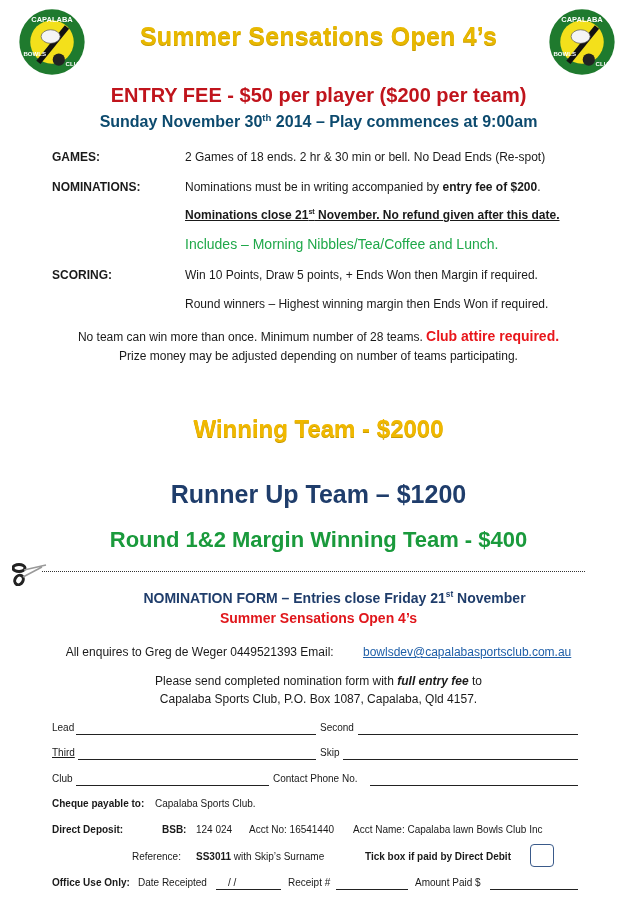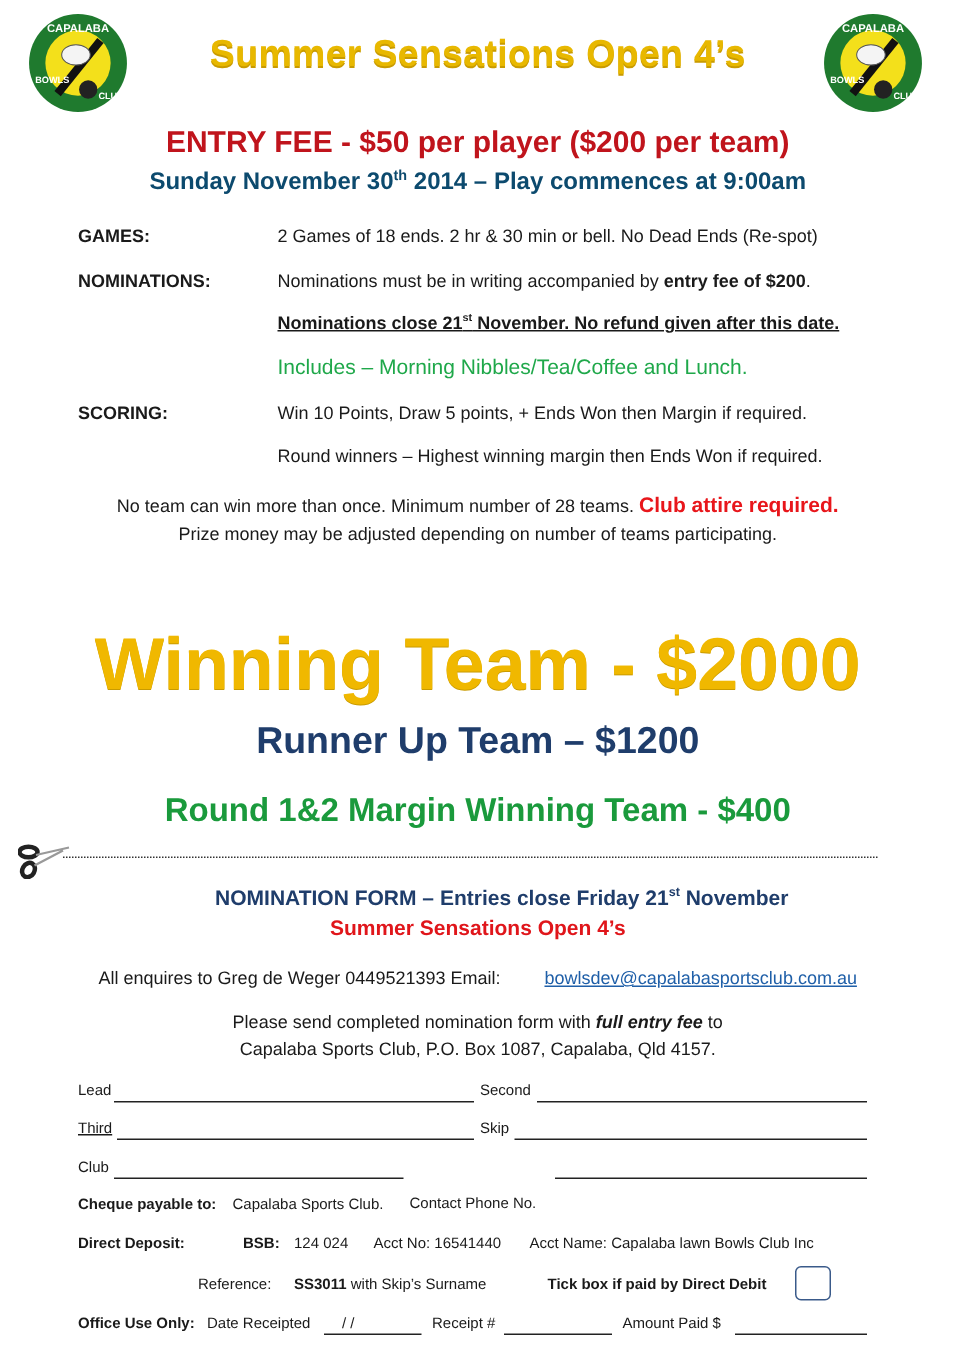--- a/index.html
+++ b/index.html
@@ -9,21 +9,21 @@
   .logo{position:absolute;width:68px;height:68px;}
   .title{top:22px;font-size:25px;font-weight:bold;color:#e8b800;letter-spacing:0.2px;text-shadow:0 1px 0 #c99b00;}
   .fee{top:84px;font-size:20px;font-weight:bold;color:#c0141c;}
   .date{top:113px;font-size:16px;font-weight:bold;color:#0c4a6e;}
   sup{font-size:60%;line-height:0;}
   .lbl{position:absolute;left:52px;font-size:12px;font-weight:bold;}
   .txt{position:absolute;left:185px;font-size:12px;}
   .green{color:#1fa84a;font-size:14px;}
   .note{font-size:12px;}
   .red{color:#e8161b;font-weight:bold;font-size:14px;}
-  .win{top:415px;font-size:49px;font-weight:bold;color:#f0b800;text-shadow:0 1px 0 #c99b00;}
+  .win{top:415px;font-size:24px;font-weight:bold;color:#f0b800;text-shadow:0 1px 0 #c99b00;}
   .runner{top:480px;font-size:25px;font-weight:bold;color:#1f3d6b;}
   .margin{top:527px;font-size:22px;font-weight:bold;color:#1a9a3c;}
   .cutline{position:absolute;left:42px;top:571px;width:543px;border-top:1px dotted #333;}
   .nomform{top:590px;font-size:14px;font-weight:bold;color:#1f3d6b;padding-left:16px;}
   .sub{top:610px;font-size:14px;font-weight:bold;color:#e0161b;}
   .enq{top:645px;font-size:12px;}
   .enq a{color:#1f5fa8;text-decoration:underline;padding-left:26px;}
   .send{top:674px;font-size:12px;}
   .addr{top:692px;font-size:12px;}
   .form{font-size:10px;position:absolute;}
@@ -98,21 +98,21 @@
 <span class="form" style="left:320px;top:722px;">Second</span>
 <div class="line" style="left:358px;top:734px;width:220px;"></div>
 
 <span class="form" style="left:52px;top:747px;text-decoration:underline;">Third</span>
 <div class="line" style="left:78px;top:759px;width:238px;"></div>
 <span class="form" style="left:320px;top:747px;text-align:right;">Skip</span>
 <div class="line" style="left:343px;top:759px;width:235px;"></div>
 
 <span class="form" style="left:52px;top:773px;">Club</span>
 <div class="line" style="left:76px;top:785px;width:193px;"></div>
-<span class="form" style="left:273px;top:797px;">Contact Phone No.</span>
+<span class="form" style="left:273px;top:773px;">Contact Phone No.</span>
 <div class="line" style="left:370px;top:785px;width:208px;"></div>
 
 <span class="form b" style="left:52px;top:798px;">Cheque payable to:</span>
 <span class="form" style="left:155px;top:798px;">Capalaba Sports Club.</span>
 
 <span class="form b" style="left:52px;top:824px;">Direct Deposit:</span>
 <span class="form" style="left:162px;top:824px;font-weight:bold;">BSB:</span>
 <span class="form" style="left:196px;top:824px;">124 024</span>
 <span class="form" style="left:249px;top:824px;">Acct No: 16541440</span>
 <span class="form" style="left:353px;top:824px;">Acct Name:  Capalaba lawn Bowls Club Inc</span>

